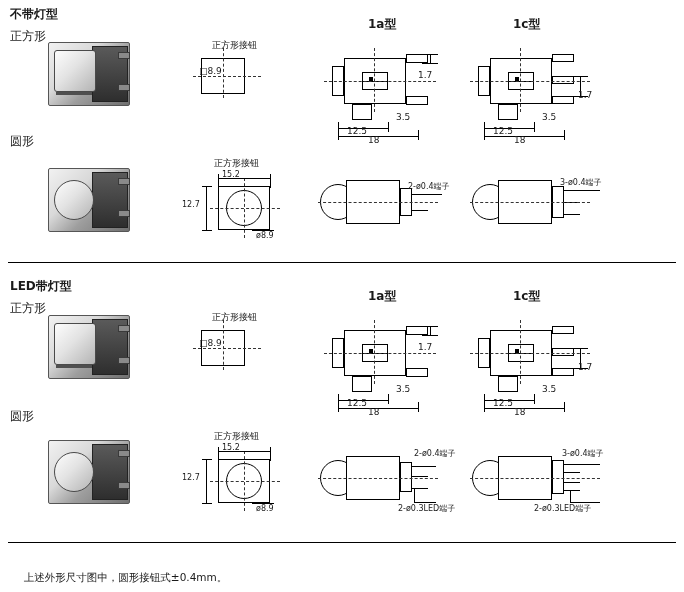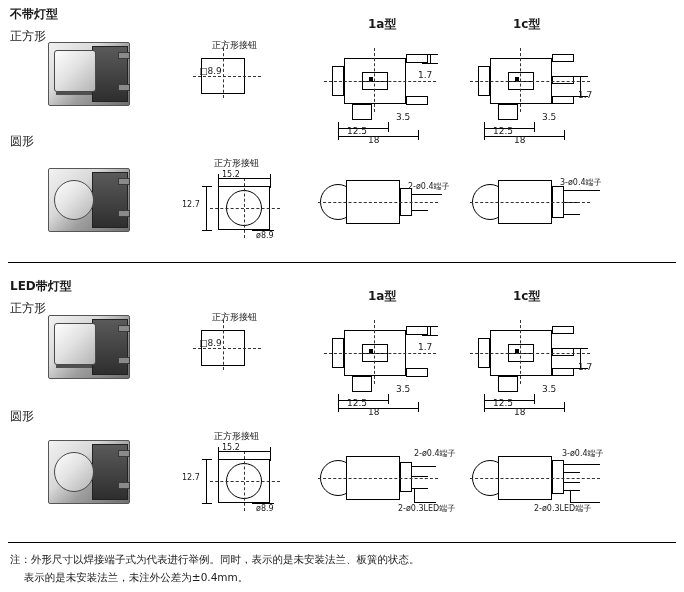--- a/index.html
+++ b/index.html
@@ -324,16 +324,15 @@
     <div class="ln h" style="left:100px;top:14px;width:30px;"></div>
     <div class="ln h" style="left:100px;top:52px;width:30px;"></div>
     <div class="ln v" style="left:100px;top:40px;height:12px;"></div>
     <div class="dash-h" style="left:0px;top:28px;width:130px;"></div>
   </div>
   <div class="lbl t8" style="left:562px;top:449px;">3-ø0.4端子</div>
   <div class="lbl t8" style="left:534px;top:504px;">2-ø0.3LED端子</div>
 
   <div class="hr" style="top:542px;"></div>
 
-  <div class="footnote" style="top:552px;">注：外形尺寸以焊接端子式为代表进行举例。同时，表示的是未安装法兰、板簧的状态。</div>
-  <div class="footnote" style="top:570px;">　  表示的是未安装法兰，未注外公差为±0.4mm。</div>
+  <div class="footnote" style="top:570px;">　  上述外形尺寸图中，圆形接钮式±0.4mm。</div>
 
 </div>
 
 </body></html>

